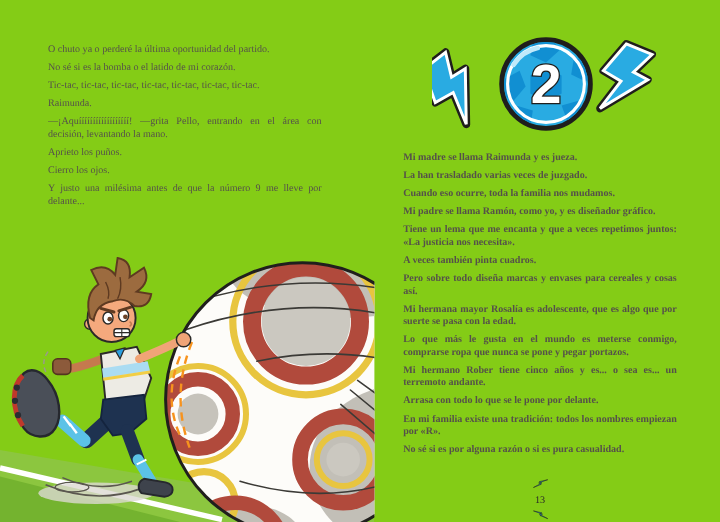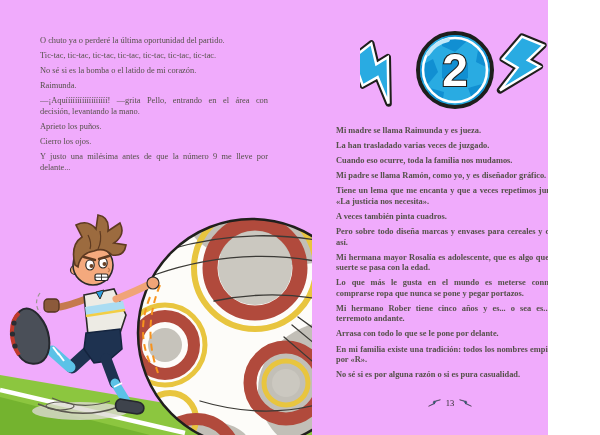--- a/index.html
+++ b/index.html
@@ -1,39 +1,39 @@
 <!DOCTYPE html>
 <html lang="es"><head>
 <meta charset="utf-8">
 <style>
   html,body{margin:0;padding:0;}
   body{font-family:"Liberation Serif",serif;}
   .spread{
-    position:relative;width:548px;height:435px;background:#f0abfc;overflow:hidden;
+    position:relative;width:600px;height:435px;background:#84cc16;overflow:hidden;
   }
   .text-col{position:absolute;width:228px;color:#55514a;font-size:8.4px;line-height:10.5px;text-align:justify;}
   .text-col.left{left:40px;top:36px;}
   .text-col.right{left:336px;top:126px;font-weight:bold;}
   .para{margin:0 0 4.6px 0;}
   .illus{position:absolute;left:0;top:205px;width:312px;height:230px;}
   .badge{position:absolute;left:360px;top:24px;width:190px;height:90px;}
-  .footer{position:absolute;left:336px;top:399px;width:228px;display:flex;align-items:center;justify-content:center;gap:5px;}
+  .footer{position:absolute;left:336px;top:399px;width:228px;display:flex;align-items:center;justify-content:center;gap:5px;flex-direction:column;}
   .mini-bolt{width:13px;height:8px;display:block;}
   .page-num{font-size:8.5px;color:#2b2a28;line-height:8px;}
 </style>
 </head>
 <body>
 
 <div class="spread">
 
   <div class="text-col left">
 
   <p class="para">O chuto ya o perderé la última oportunidad del partido.</p>
+      <p class="para">No sé si es la bomba o el latido de mi corazón.</p>
       <p class="para">Tic-tac, tic-tac, tic-tac, tic-tac, tic-tac, tic-tac, tic-tac.</p>
-      <p class="para">No sé si es la bomba o el latido de mi corazón.</p>
       <p class="para">Raimunda.</p>
       <p class="para">—¡Aquíííííííííííííííííí! —grita Pello, entrando en el área con decisión, levantando la mano.</p>
       <p class="para">Aprieto los puños.</p>
       <p class="para">Cierro los ojos.</p>
       <p class="para">Y justo una milésima antes de que la número 9 me lleve por delante...</p>
     </div>
 
   <svg class="illus" viewBox="0 0 312 230" aria-hidden="true">
 
     <path d="M0,170 L312,223 L312,230 L0,230 Z" fill="#8CC63F"></path>

